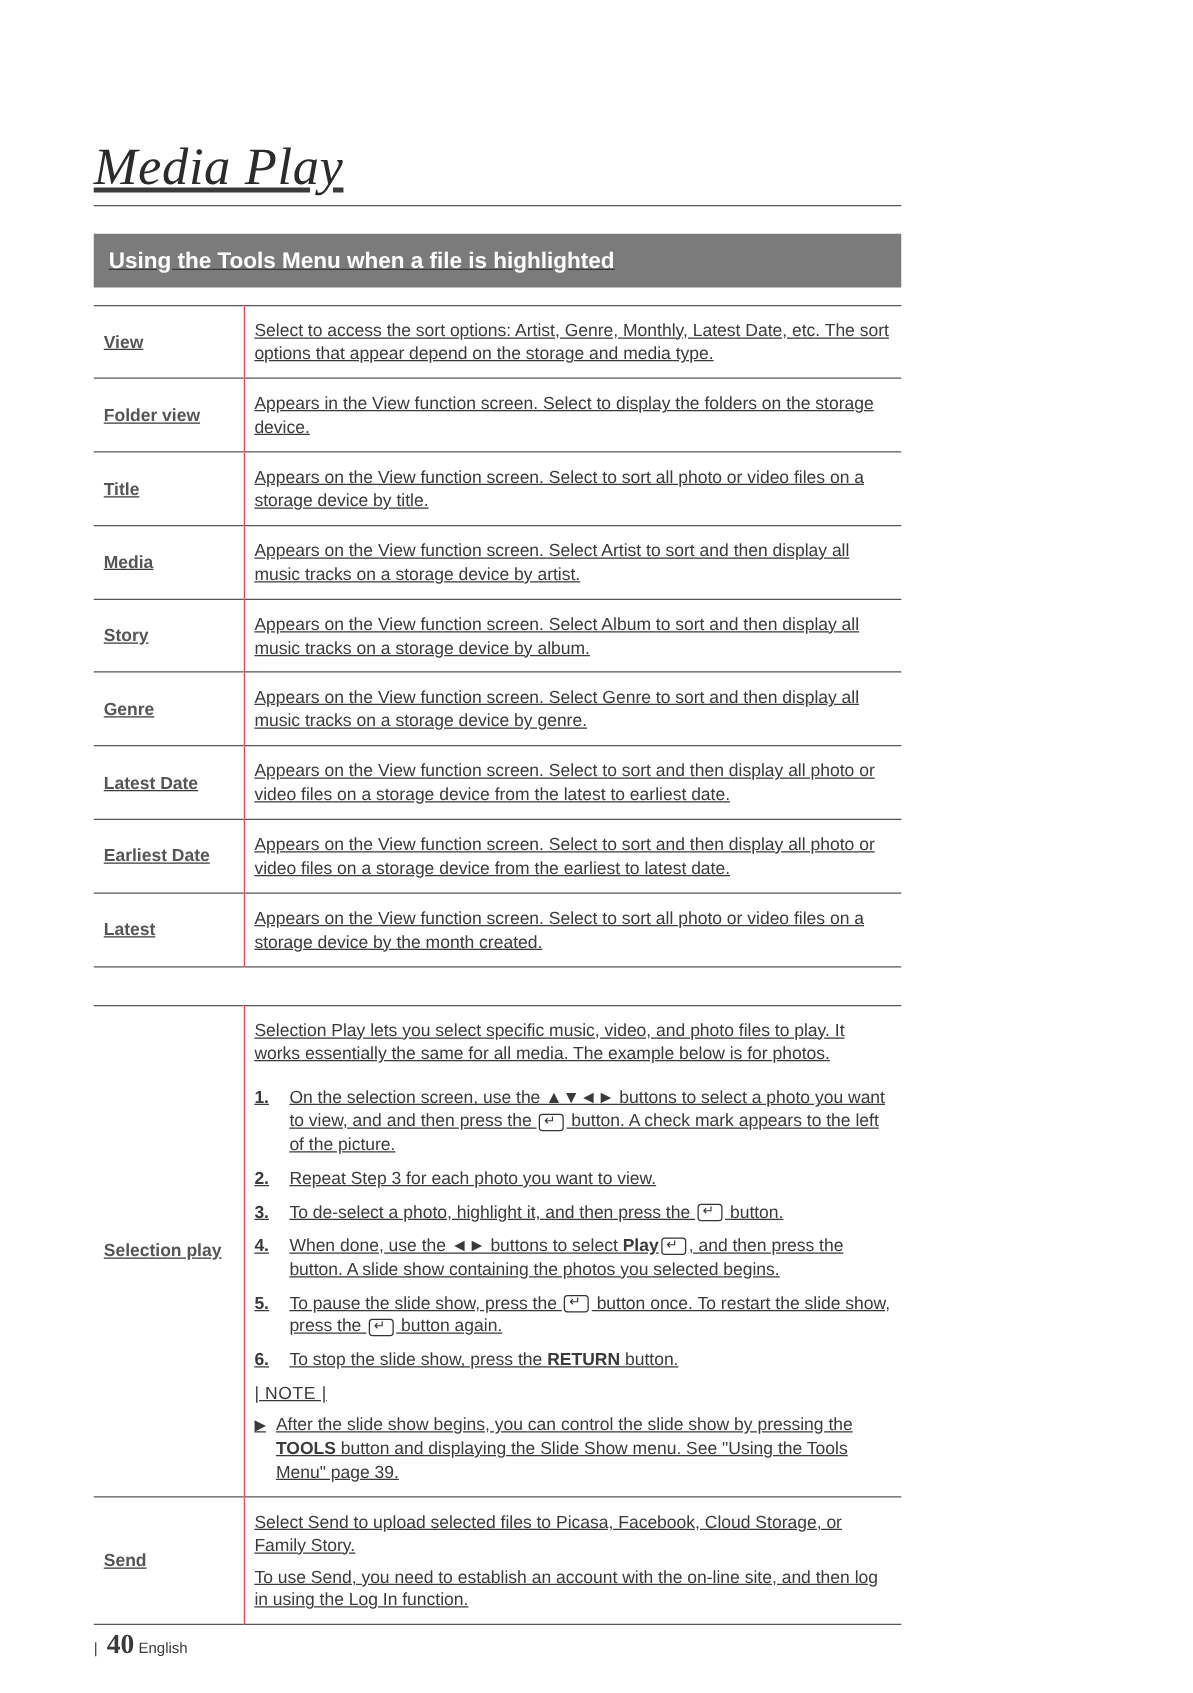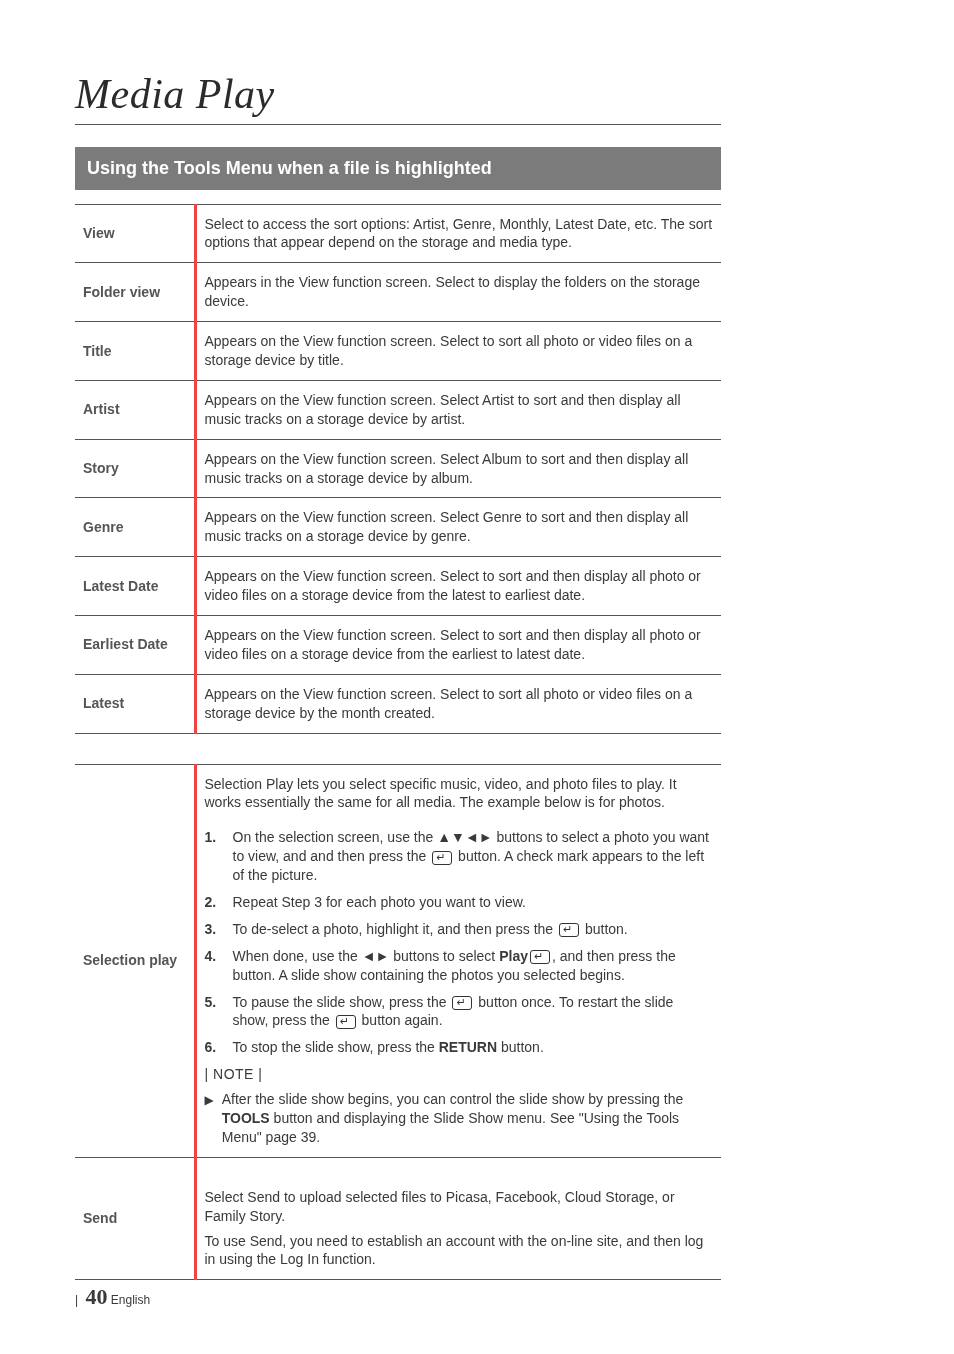--- a/index.html
+++ b/index.html
@@ -1,37 +1,37 @@
 <!DOCTYPE html>
 <html><head>
 <meta charset="utf-8">
 <style>
   * { box-sizing: border-box; margin: 0; padding: 0; }
   html, body { width: 954px; height: 1354px; background: #fff; font-family: Arial, Helvetica, sans-serif; color: #3a3a3a; }
-  .page { width: 796px; height: 1354px; padding: 70px 75px 40px 75px; position: relative; }
+  .page { width: 796px; height: 1354px; padding: 110px 75px 40px 75px; position: relative; text-decoration: underline; }
   .title { font-family: Georgia, 'Times New Roman', serif; font-style: italic; font-size: 42px; font-weight: 400; color: #2b2b2b; border-bottom: 1px solid #555; padding-bottom: 6px; margin-bottom: 22px; letter-spacing: 0.5px; }
   .columns { display: flex; gap: 30px; flex-direction: column; }
   .col { flex: 1; min-width: 0; }
   .subhead { background: #7b7b7b; color: #fff; font-size: 18px; font-weight: 700; padding: 10px 12px; line-height: 1.25; margin-bottom: 14px; }
   .intro { font-size: 14.5px; line-height: 1.4; margin-bottom: 12px; }
   .bold { font-weight: 700; }
   table { width: 100%; border-collapse: collapse; font-size: 14px; }
   td { padding: 10px 8px; vertical-align: top; line-height: 1.35; }
   td.label { width: 120px; font-weight: 700; color: #555; vertical-align: middle; }
   tr { border-top: 1px solid #555; border-bottom: 1px solid #555; }
-  td.border-r { border-right: 3px solid #ef4444; }
+  td.border-r { border-right: 1px solid #ef4444; }
   .ol { list-style: none; padding: 0; margin: 8px 0 0 0; }
   .ol li { display: flex; gap: 10px; margin-bottom: 8px; font-size: 14px; line-height: 1.35; }
   .ol li .num { font-weight: 700; min-width: 18px; }
   .enter-icon { display: inline-block; vertical-align: middle; width: 20px; height: 14px; border: 1.5px solid #333; border-radius: 3px; position: relative; margin: 0 2px; }
   .enter-icon::after { content: "↵"; position: absolute; top: -2px; left: 3px; font-size: 11px; color: #333; }
   .note-label { font-size: 14px; margin: 8px 0 6px 0; letter-spacing: 0.5px; }
   .note-item { display: flex; gap: 8px; font-size: 14px; line-height: 1.35; }
   .note-item .bullet { font-size: 12px; margin-top: 2px; }
-  .footer { position: absolute; bottom: 44px; left: 75px; font-size: 12px; }
+  .footer { position: absolute; bottom: 26px; left: 75px; font-size: 12px; }
   .footer .pnum { font-family: Georgia, 'Times New Roman', serif; font-weight: 700; font-size: 22px; }
   .footer .bar { margin-right: 4px; }
   .sel-intro { font-size: 14px; line-height: 1.35; margin-bottom: 16px; }
 </style>
 </head>
 <body>
 
 <div class="page">
   <h1 class="title">Media Play</h1>
 
@@ -47,21 +47,21 @@
             </tr>
             <tr>
               <td class="label border-r">Folder view</td>
               <td>Appears in the View function screen. Select to display the folders on the storage device.</td>
             </tr>
             <tr>
               <td class="label border-r">Title</td>
               <td>Appears on the View function screen. Select to sort all photo or video files on a storage device by title.</td>
             </tr>
             <tr>
-              <td class="label border-r">Artist</td>
+              <td class="label border-r">Media</td>
               <td>Appears on the View function screen. Select Artist to sort and then display all music tracks on a storage device by artist.</td>
             </tr>
             <tr>
               <td class="label border-r">Story</td>
               <td>Appears on the View function screen. Select Album to sort and then display all music tracks on a storage device by album.</td>
             </tr>
             <tr>
               <td class="label border-r">Genre</td>
               <td>Appears on the View function screen. Select Genre to sort and then display all music tracks on a storage device by genre.</td>
             </tr>
@@ -119,21 +119,21 @@
                 <span class="bullet">▶</span>
                 <span>
                   <span>After the slide show begins, you can control the slide show by pressing the </span><span class="bold">TOOLS</span><span> button and displaying the Slide Show menu. See "Using the Tools Menu" page 39.</span>
                 </span>
               </div>
             </td>
           </tr>
           <tr>
             <td class="label border-r">Send</td>
             <td>
-              <p style="font-size:14px;line-height:1.35;margin-bottom:6px;margin-top:20px;">Select Send to upload selected files to Picasa, Facebook, Cloud Storage, or Family Story.</p>
+              <p style="font-size:14px;line-height:1.35;margin-bottom:6px;">Select Send to upload selected files to Picasa, Facebook, Cloud Storage, or Family Story.</p>
               <p style="font-size:14px;line-height:1.35;">To use Send, you need to establish an account with the on-line site, and then log in using the Log In function.</p>
             </td>
           </tr>
         </tbody>
       </table>
     </div>
   </div>
 
   <div class="footer">
     <span class="bar">|</span>

